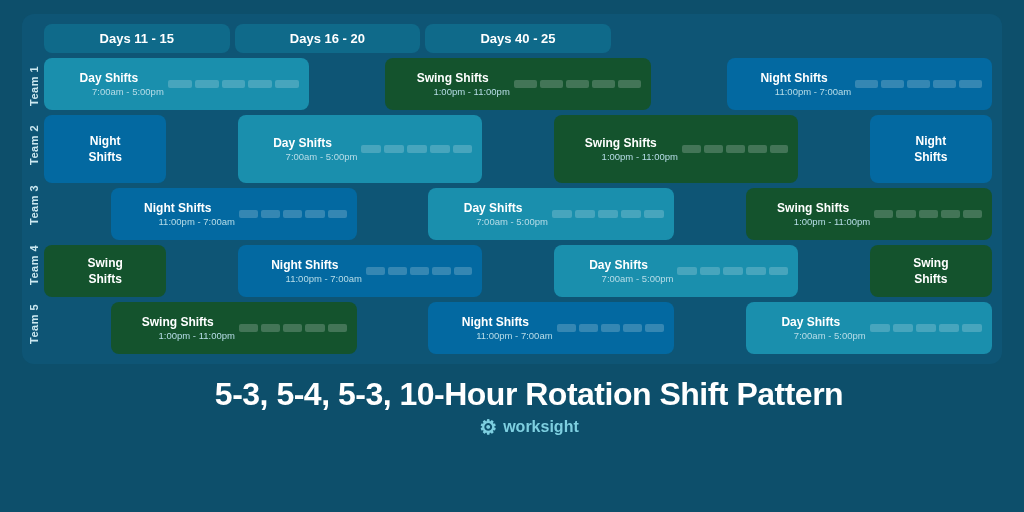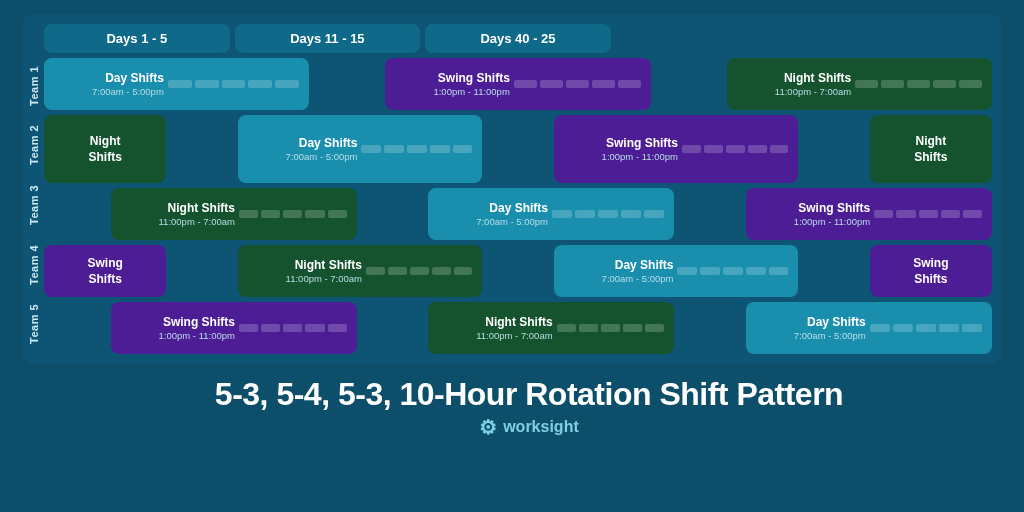--- a/index.html
+++ b/index.html
@@ -103,31 +103,31 @@
       padding: 3px 4px;
       position: relative;
       overflow: hidden;
     }
 
     .cell.day-shift {
       background: #1a8fad;
     }
 
     .cell.swing-shift {
-      background: #4c1d95;
+      background: #14532d;
     }
 
     .cell.night-shift {
-      background: #14532d;
+      background: #0369a1;
     }
 
     .shift-info {
       display: flex;
       flex-direction: column;
-      align-items: flex-end;
+      align-items: center;
       justify-content: center;
     }
 
     .shift-name {
       color: white;
       font-size: 12px;
       font-weight: 700;
       text-align: center;
       line-height: 1.2;
     }
@@ -210,22 +210,22 @@
       <div class="team-label">Team 1</div>
       <div class="team-label">Team 2</div>
       <div class="team-label">Team 3</div>
       <div class="team-label">Team 4</div>
       <div class="team-label">Team 5</div>
     </div>
 
     <div class="grid-area">
 
       <div class="col-headers">
-        <div class="col-header">Days 1 - 5</div>
         <div class="col-header">Days 11 - 15</div>
+        <div class="col-header">Days 16 - 20</div>
         <div class="col-header">Days 40 - 25</div>
       </div>
 
       <div class="team-rows">
 
         <div class="team-row" style="grid-template-columns: 2fr 0.5fr 2fr 0.5fr 2fr; display:grid; gap:5px; height:52px;">
 
           <div class="cell day-shift">
             <div class="cell-inner">
               <div class="shift-info">

